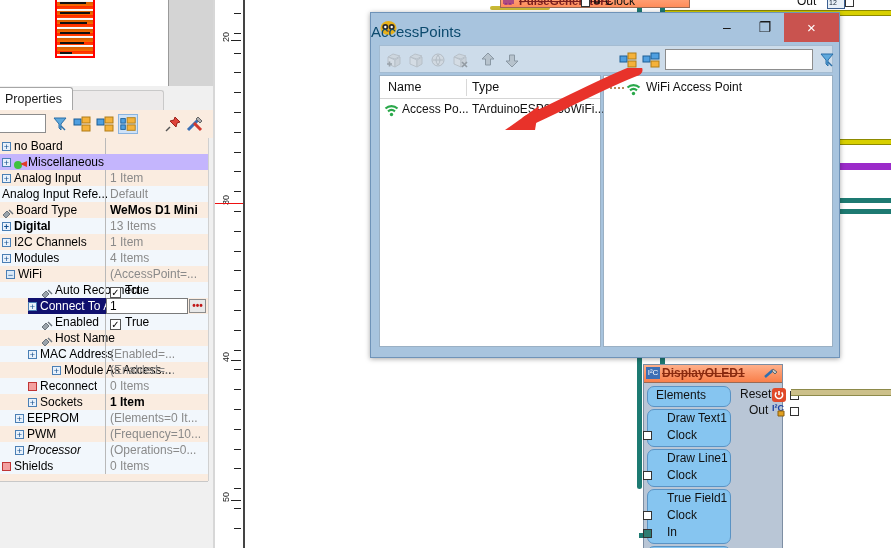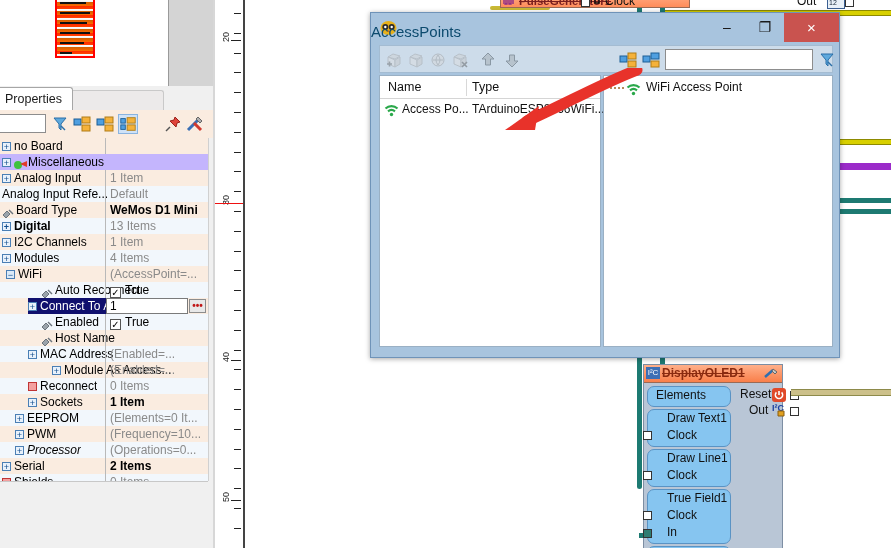--- a/index.html
+++ b/index.html
@@ -291,24 +291,20 @@
         <div class="pname" style="left: 15px;"><span class="expander">+</span><span>EEPROM</span></div>
         <div class="pval dim">(Elements=0 It...</div>
       </div>
       <div class="prow">
         <div class="pname" style="left: 15px;"><span class="expander">+</span><span>PWM</span></div>
         <div class="pval dim">(Frequency=10...</div>
       </div>
       <div class="prow zebra">
         <div class="pname" style="left: 15px; font-style: italic;"><span class="expander">+</span><span>Processor</span></div>
         <div class="pval dim">(Operations=0...</div>
-      </div>
-      <div class="prow">
-        <div class="pname" style="left: 2px;"><span class="expander">+</span><span>Serial</span></div>
-        <div class="pval bold">2 Items</div>
       </div>
       <div class="prow zebra">
         <div class="pname" style="left: 2px;"><span class="redbox"></span><span>Shields</span></div>
         <div class="pval dim">0 Items</div>
       </div>
     </div>
   <div id="prop-scroll-gutter"></div>
   <div id="left-bottom-fill">
       <div class="topline"></div>
     </div>

